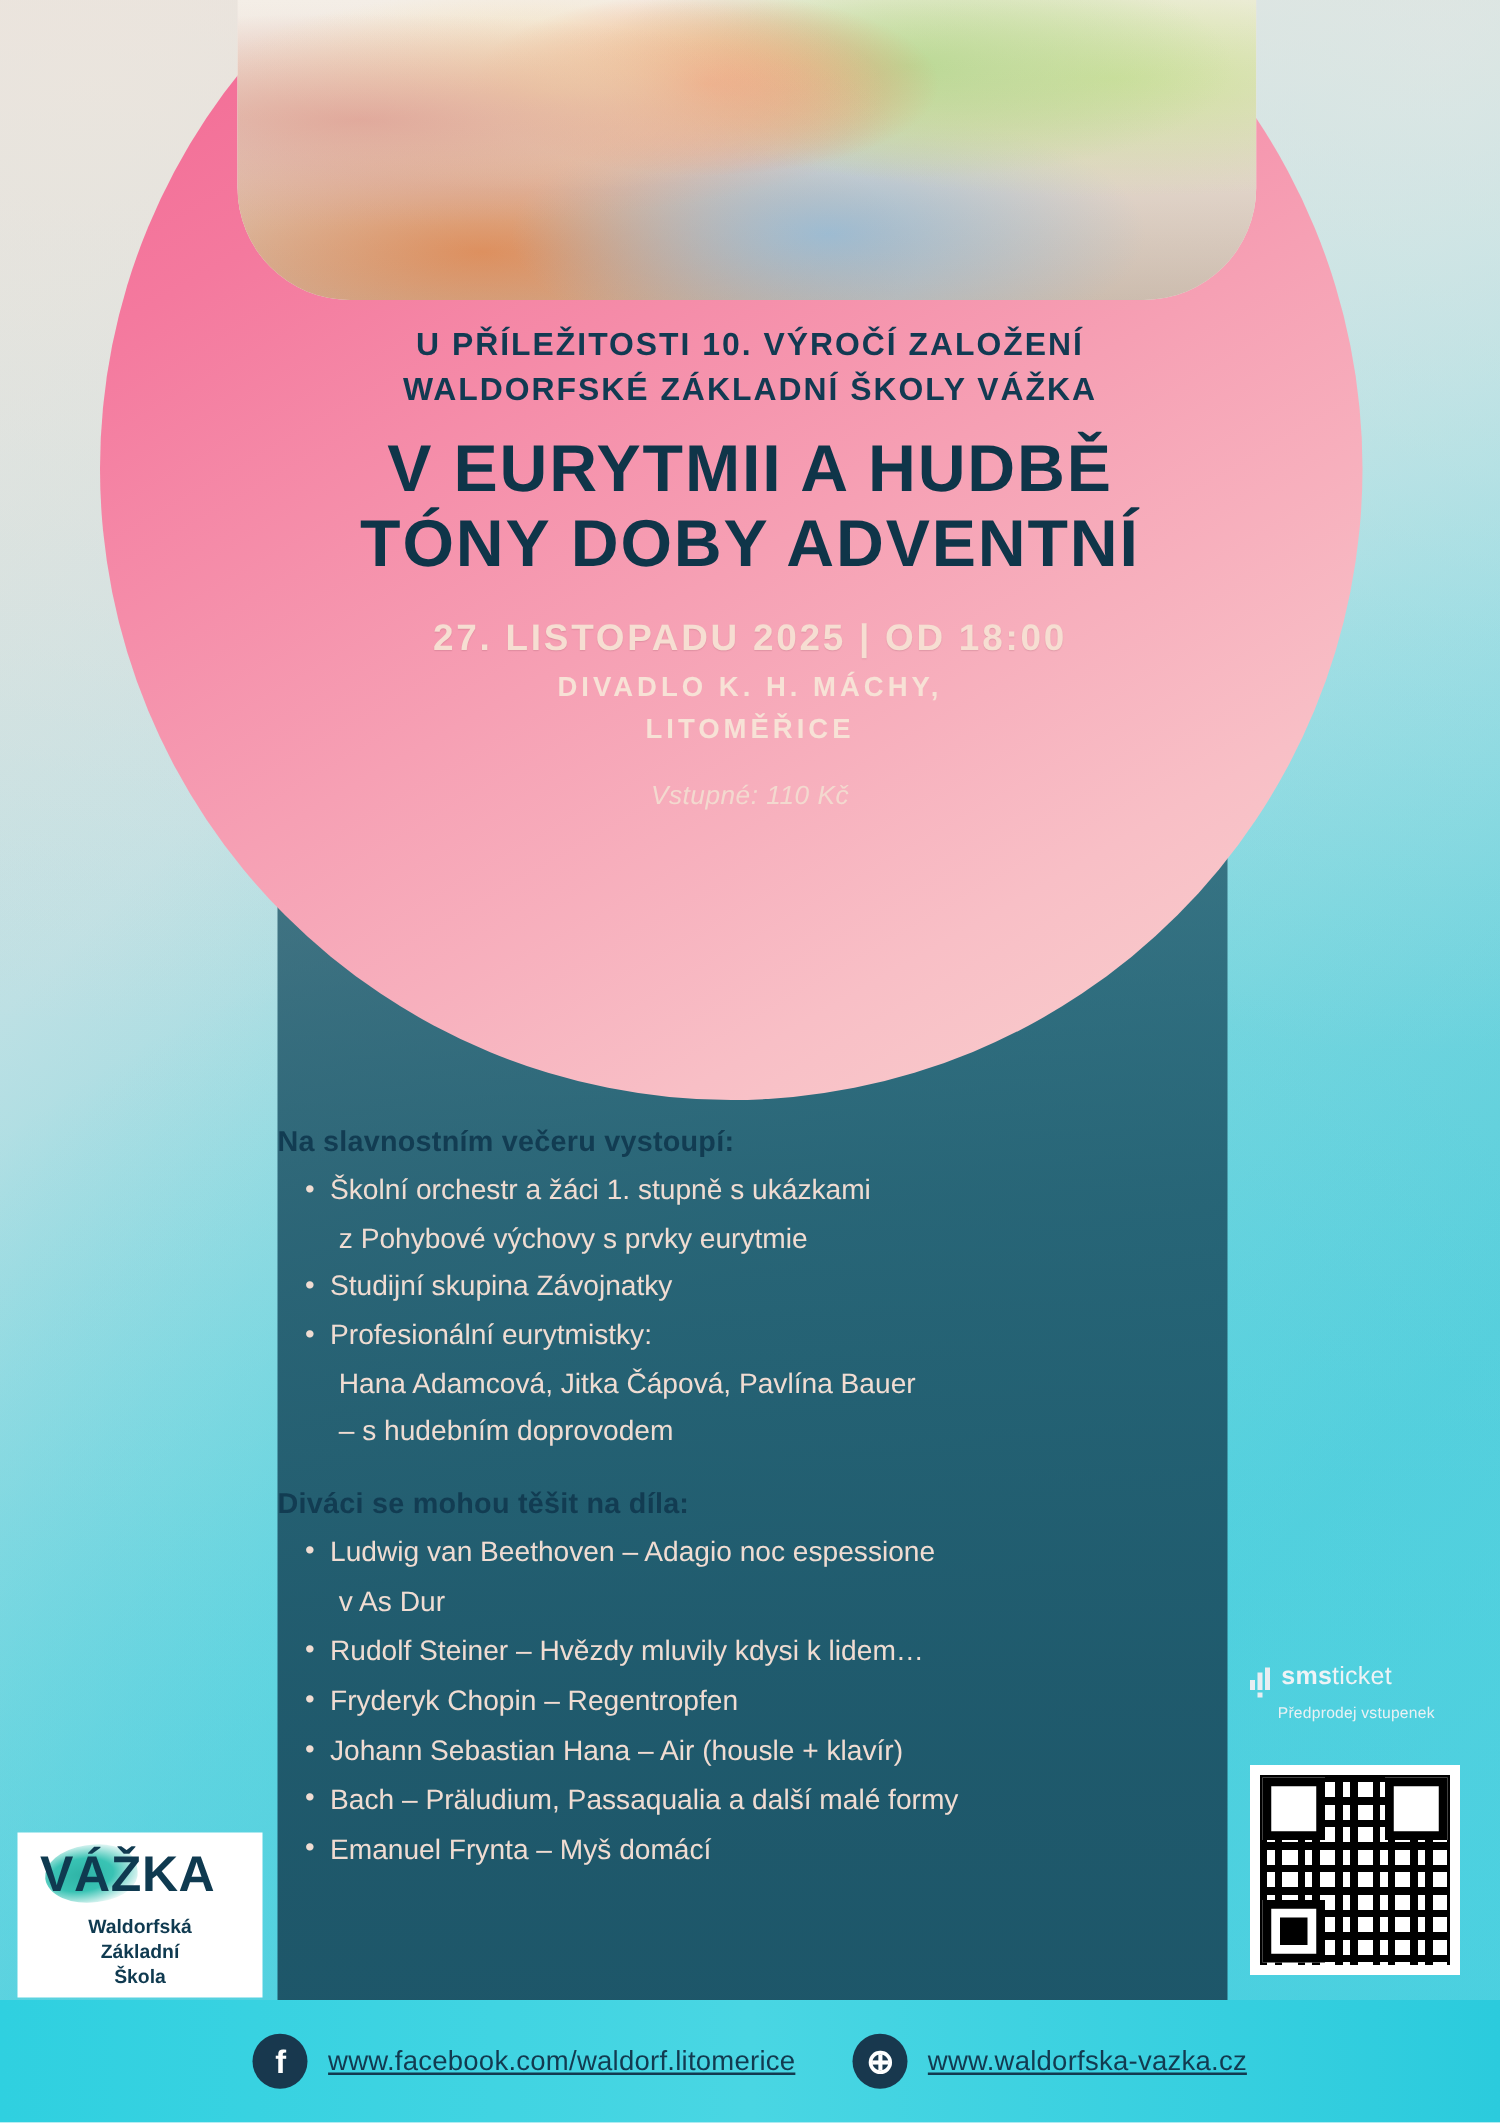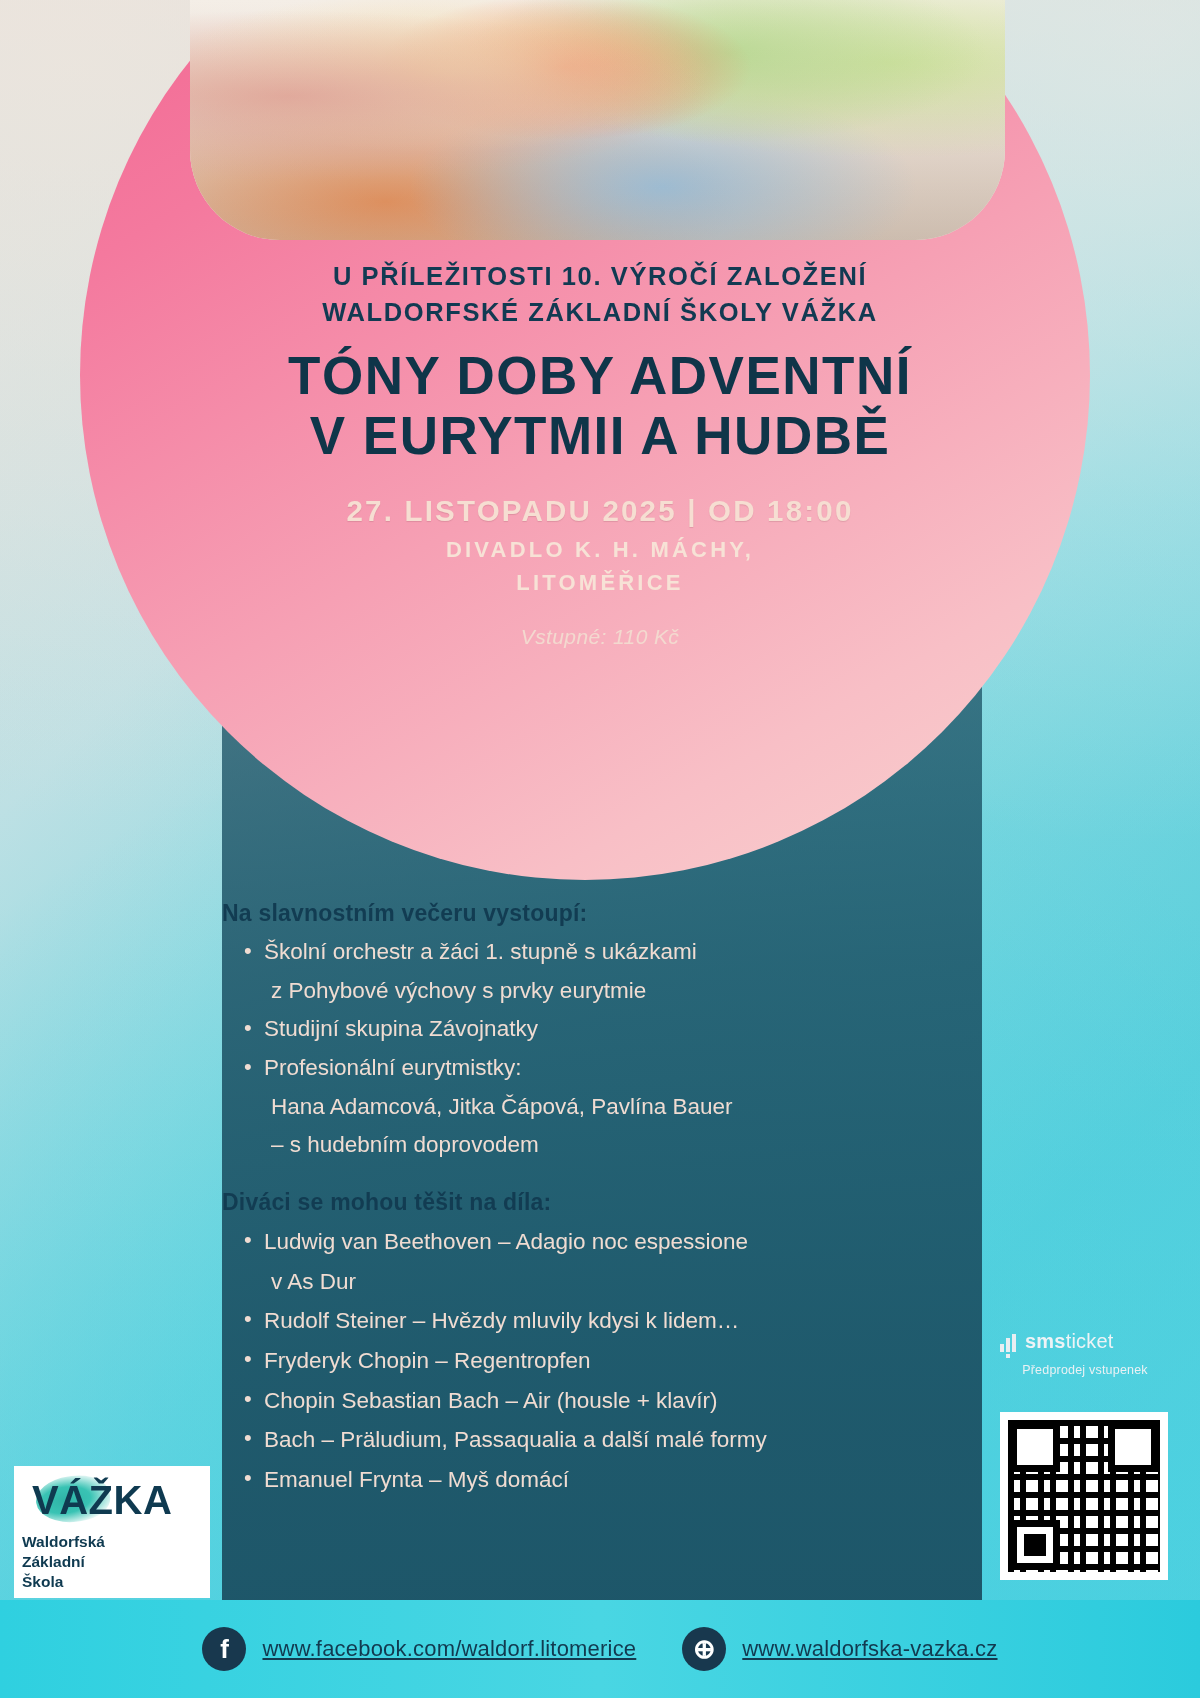--- a/index.html
+++ b/index.html
@@ -302,21 +302,21 @@
     font-weight: bold;
     color: #0f3a50;
     letter-spacing: 0.5px;
   }
   .logo-lines {
     margin-top: 2px;
     font-size: 15.5px;
     font-weight: bold;
     color: #0f3a50;
     line-height: 1.28;
-    text-align: left;
+    text-align: center;
   }
 
   
   .footer {
     position: absolute;
     left: 0;
     bottom: 0;
     width: 1200px;
     height: 98px;
     background: linear-gradient(90deg, #2fd0e0 0%, #49d6e3 50%, #2bcbdd 100%);
@@ -365,22 +365,22 @@
     <div class="p-bg"></div>
     <div class="p-shade"></div>
   </div>
 
   <div class="header-text">
     <div class="occasion">
       <div>U PŘÍLEŽITOSTI 10. VÝROČÍ ZALOŽENÍ</div>
       <div>WALDORFSKÉ ZÁKLADNÍ ŠKOLY VÁŽKA</div>
     </div>
     <div class="main-title">
+      <div>V EURYTMII A HUDBĚ</div>
       <div>TÓNY DOBY ADVENTNÍ</div>
-      <div>V EURYTMII A HUDBĚ</div>
     </div>
     <div class="event-when">27. LISTOPADU 2025 | OD 18:00</div>
     <div class="event-place">
       <div>DIVADLO K. H. MÁCHY,</div>
       <div>LITOMĚŘICE</div>
     </div>
     <div class="price">Vstupné: 110 Kč</div>
   </div>
 
   <div class="program">
@@ -408,21 +408,21 @@
           <span>Ludwig van Beethoven – Adagio noc espessione</span>
           <span class="cont">v As Dur</span>
         </li>
         <li>
           <span>Rudolf Steiner – Hvězdy mluvily kdysi k lidem…</span>
         </li>
         <li>
           <span>Fryderyk Chopin – Regentropfen</span>
         </li>
         <li>
-          <span>Chopin Sebastian Bach – Air (housle + klavír)</span>
+          <span>Johann Sebastian Hana – Air (housle + klavír)</span>
         </li>
         <li>
           <span>Bach – Präludium, Passaqualia a další malé formy</span>
         </li>
         <li>
           <span>Emanuel Frynta – Myš domácí</span>
         </li>
       </ul>
     </div>
   </div>

